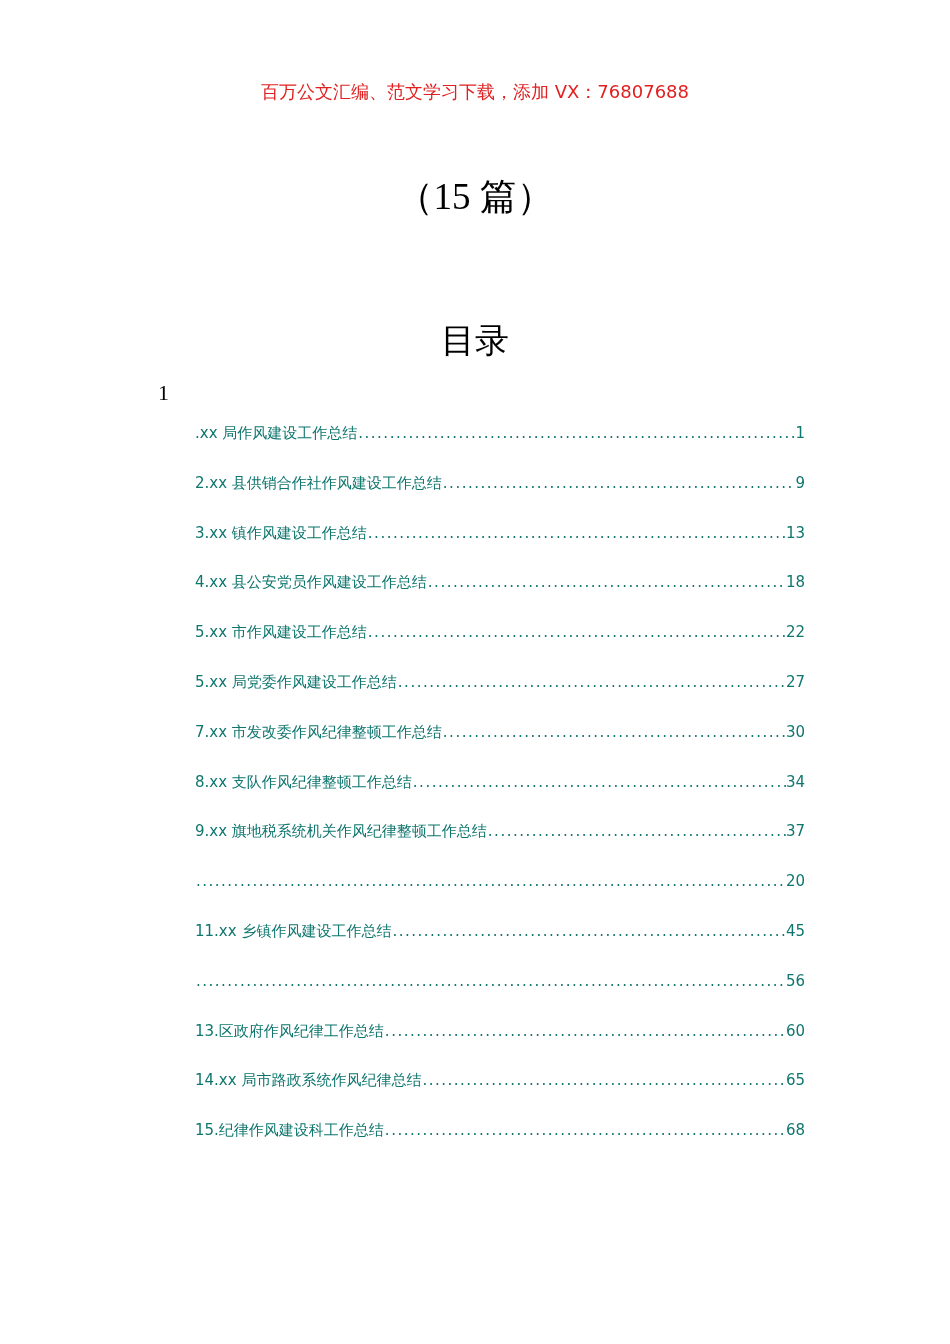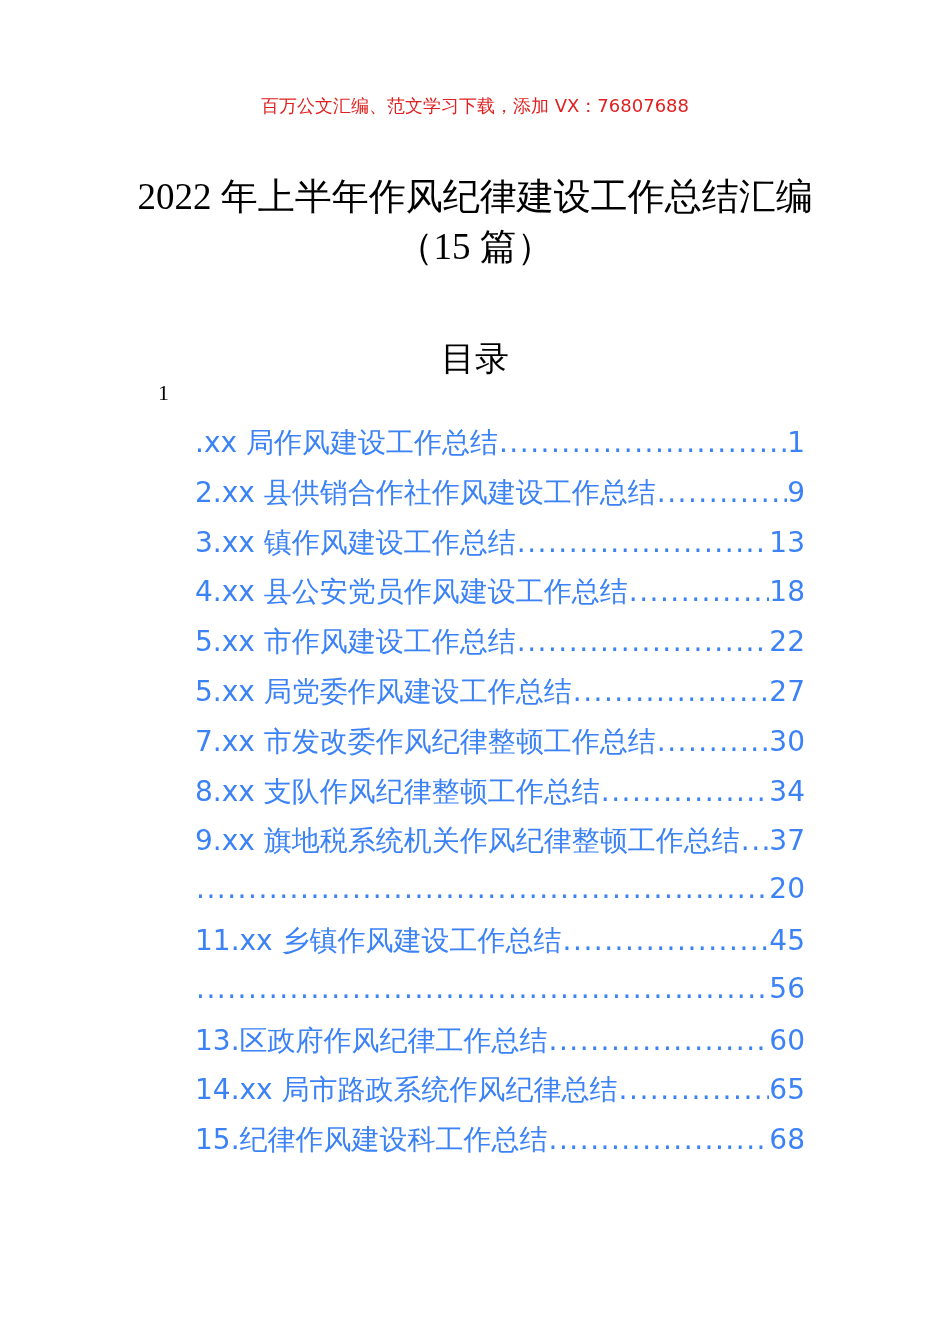--- a/index.html
+++ b/index.html
@@ -10,21 +10,21 @@
     body {
       width: 950px;
       height: 1344px;
       position: relative;
       overflow: hidden;
       font-family: "DejaVu Sans", sans-serif;
       color: #000000;
     }
     .header-note {
       position: absolute;
-      top: 94px;
+      top: 80px;
       left: 0;
       width: 950px;
       text-align: center;
       font-family: "DejaVu Sans", sans-serif;
       font-size: 18px;
       color: #e02020;
       letter-spacing: 0px;
     }
     .doc-title {
       position: absolute;
@@ -35,21 +35,21 @@
       font-family: "Liberation Serif", "DejaVu Serif", serif;
       font-size: 37px;
       line-height: 50px;
       color: #000000;
     }
     .doc-title .line {
       display: block;
     }
     .toc-heading {
       position: absolute;
-      top: 336px;
+      top: 318px;
       left: 0;
       width: 950px;
       text-align: center;
       font-family: Liberation Sans, sans-serif;
       font-size: 34px;
       color: #000000;
     }
     .stray-number {
       position: absolute;
       top: 380px;
@@ -65,22 +65,22 @@
       width: 610px;
       margin: 0;
       padding: 0;
       list-style: none;
     }
     .toc-item {
       display: flex;
       align-items: baseline;
       height: 49.8px;
       font-family: "DejaVu Sans", sans-serif;
-      font-size: 28px;
-      color: #3b82f6;
+      font-size: 15px;
+      color: #0f766e;
       white-space: nowrap;
       overflow: hidden;
     }
     .toc-item .toc-title {
       flex: 0 0 auto;
     }
     .toc-item .toc-leader {
       flex: 1 1 auto;
       overflow: hidden;
       letter-spacing: 1.5px;
@@ -93,21 +93,20 @@
       flex: 0 0 auto;
       text-align: right;
     }
   </style>
 </head>
 <body>
 
 <div class="header-note">百万公文汇编、范文学习下载，添加 VX：76807688</div>
 
 <div class="doc-title">
-  <span class="line">2022 年上半年作风纪律建设工作总结汇编</span>
   <span class="line">（15 篇）</span>
 </div>
 
 <div class="toc-heading">目录</div>
 
 <div class="stray-number">1</div>
 
 <ul class="toc-list">
   <li class="toc-item">
       <span class="toc-title">.xx 局作风建设工作总结</span>

